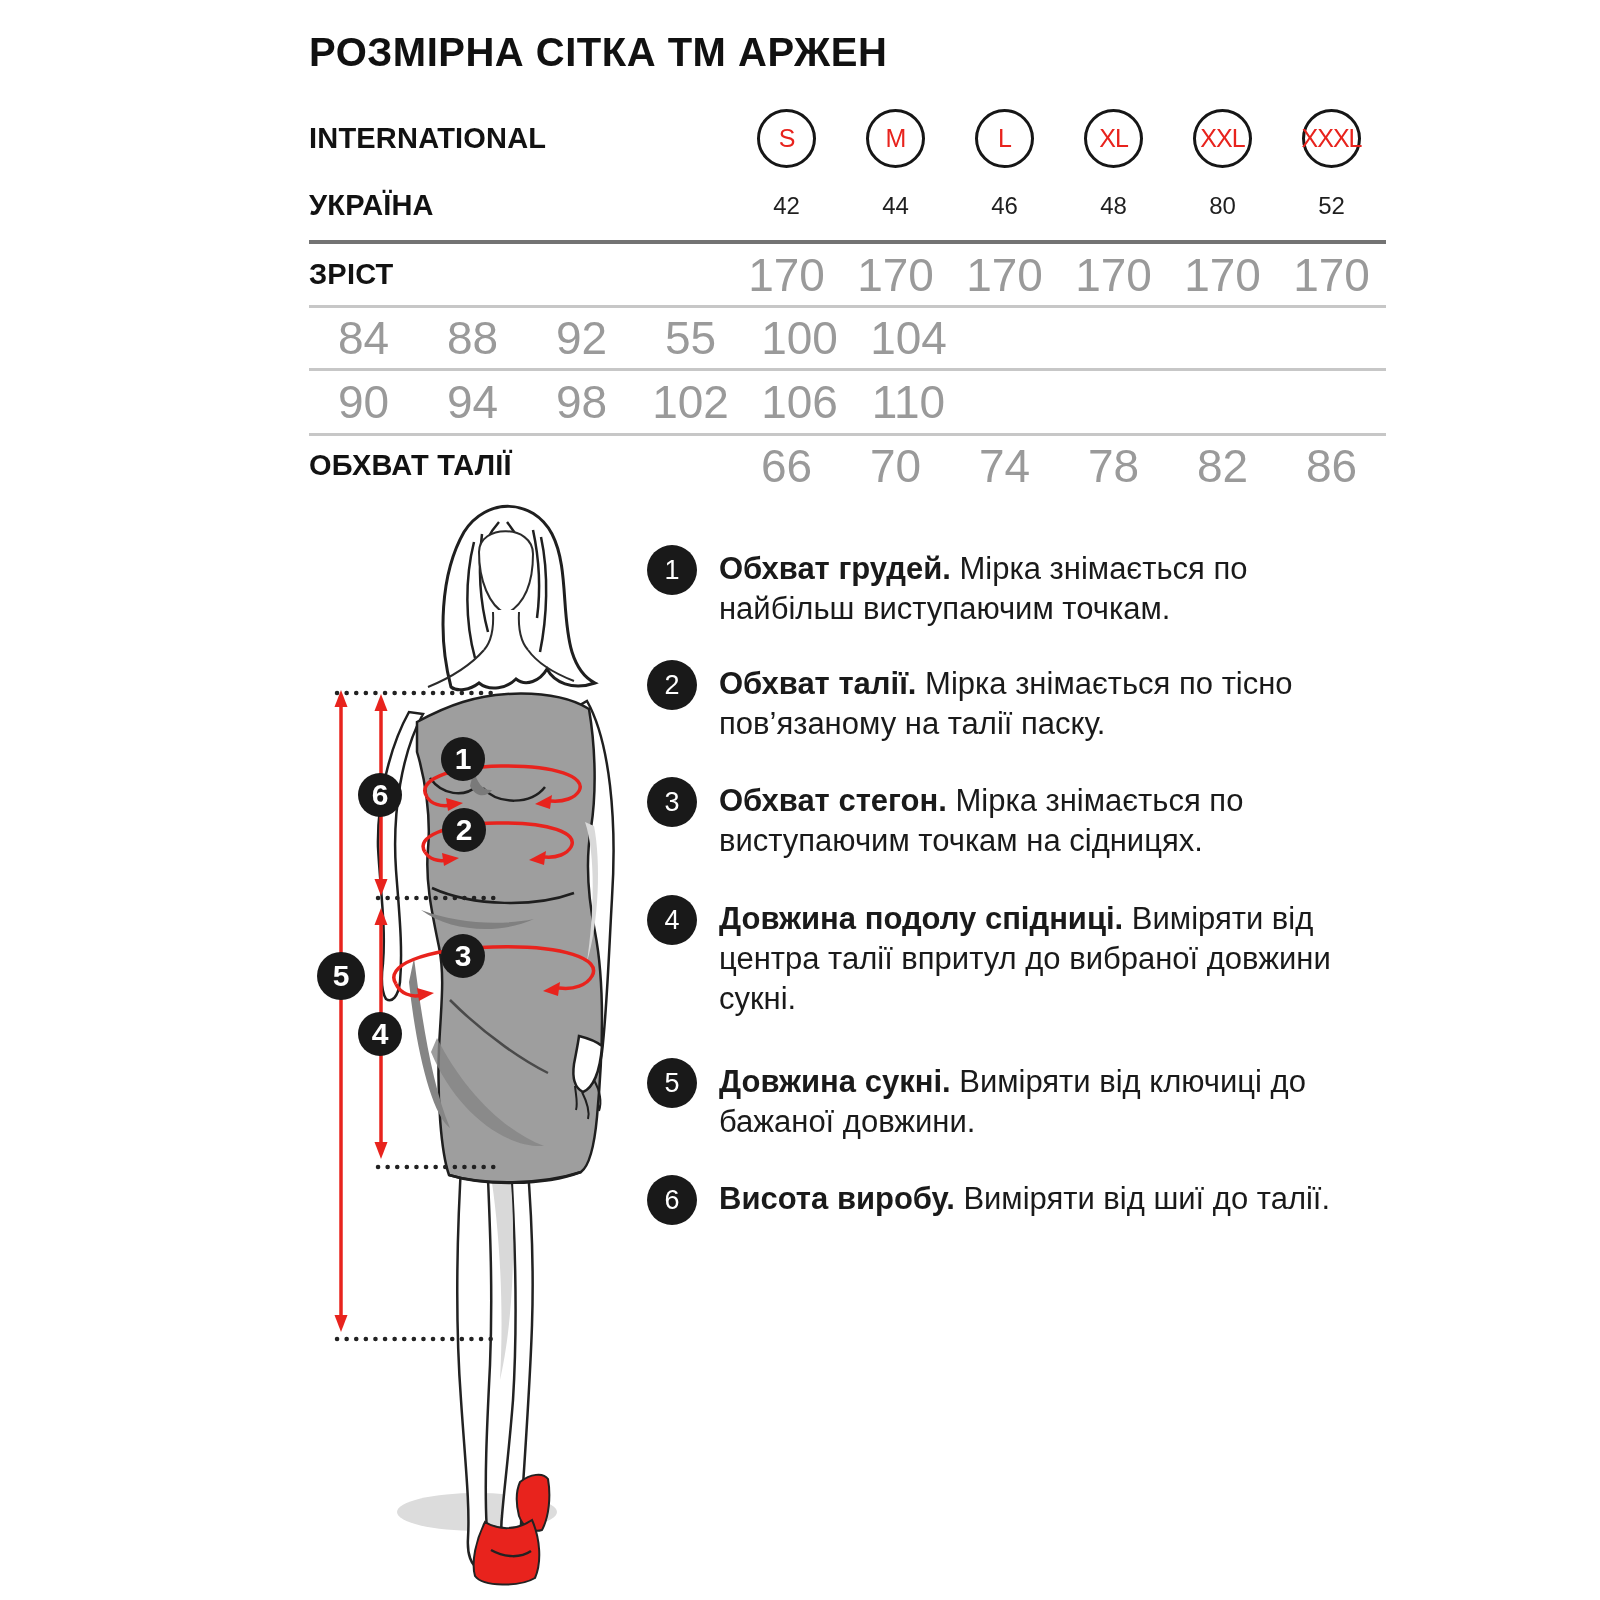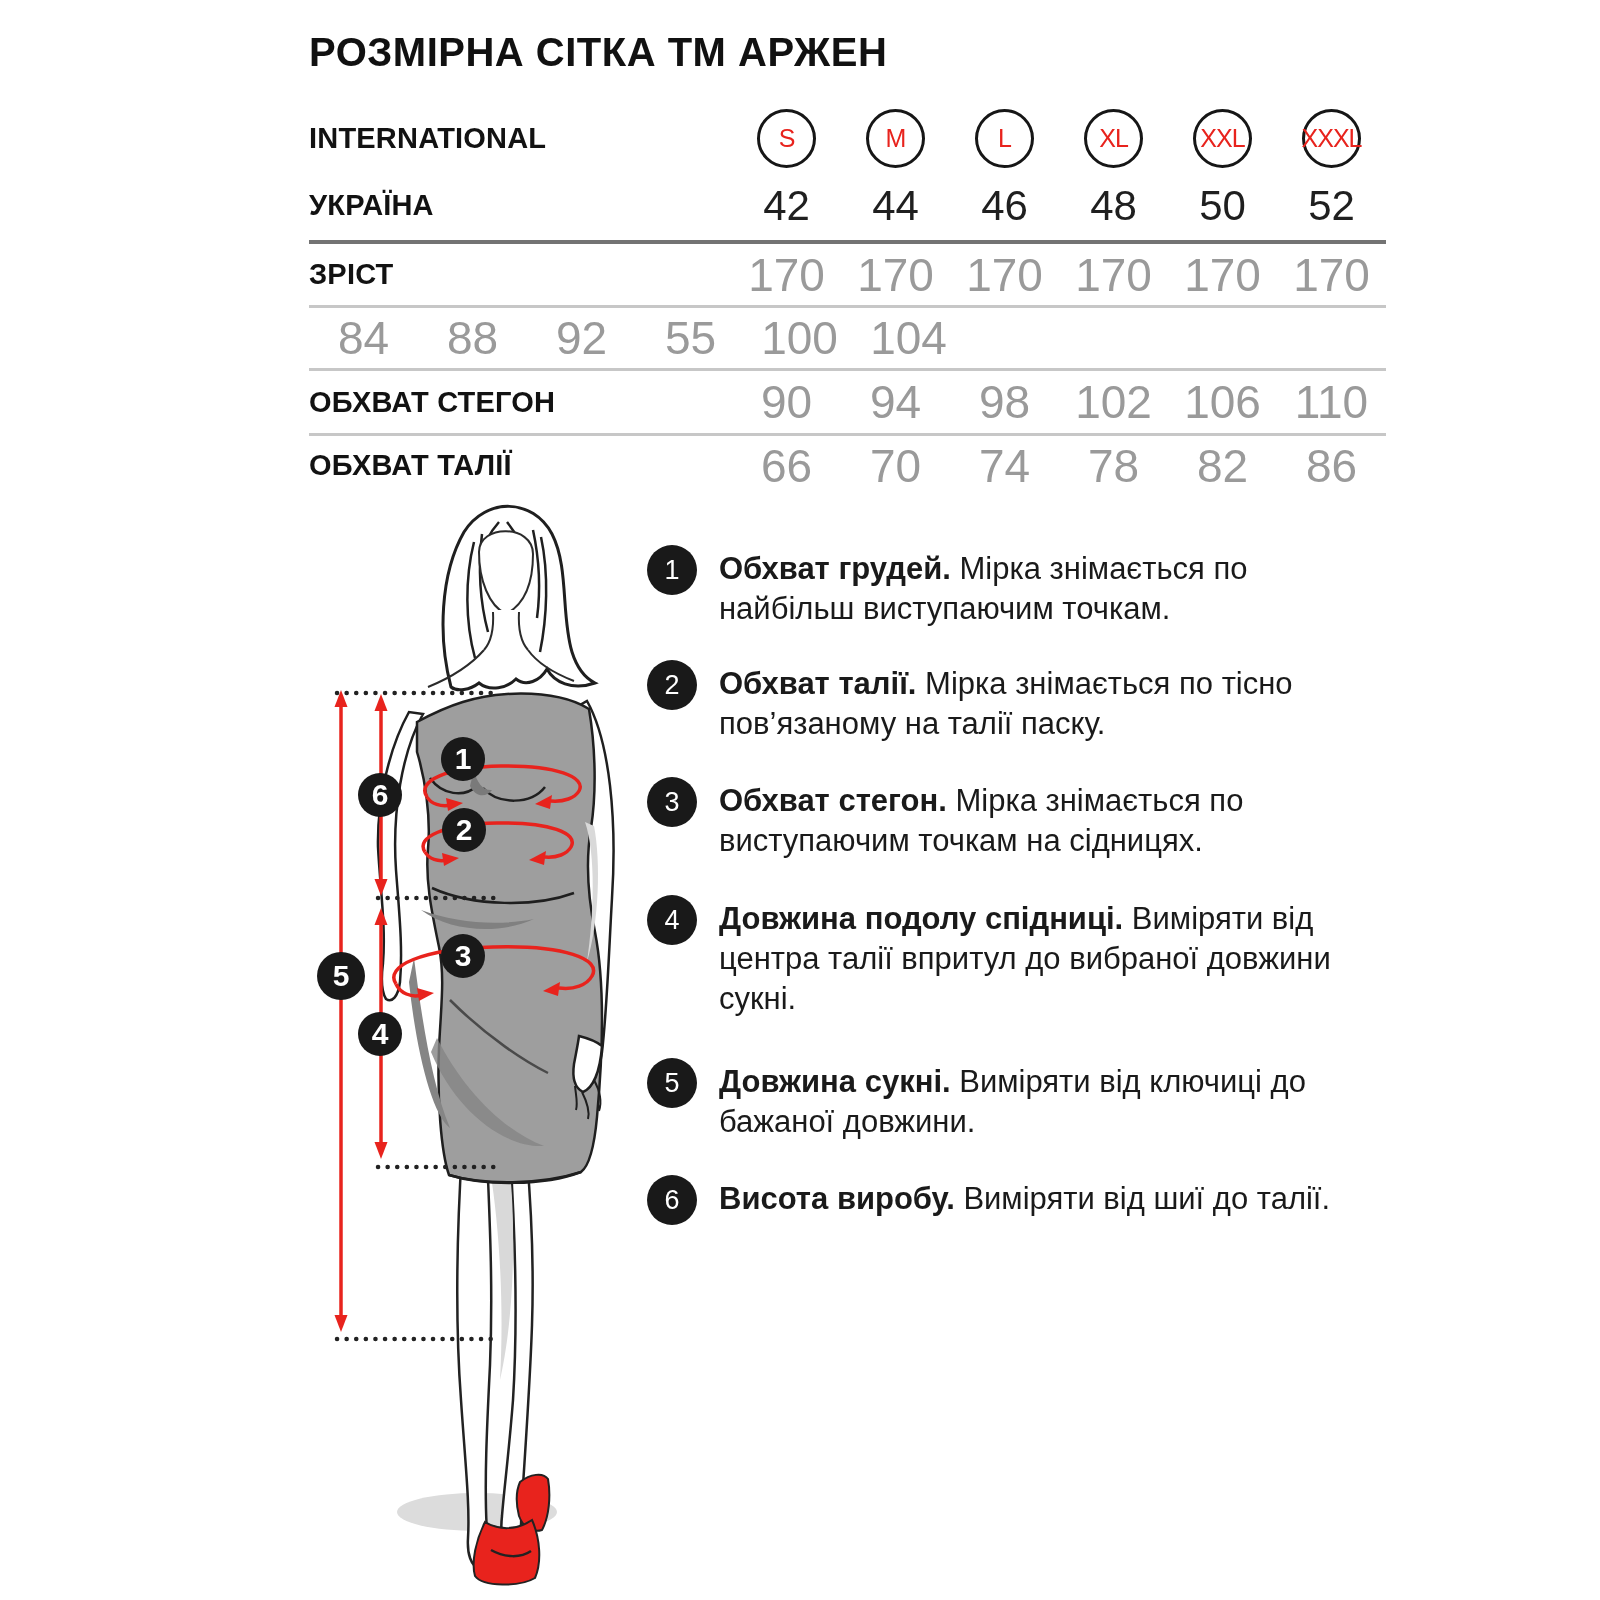--- a/index.html
+++ b/index.html
@@ -12,21 +12,21 @@
     position:absolute;left:285px;top:30px;margin:0;
     font-size:40px;font-weight:600;letter-spacing:.5px;color:#111;white-space:nowrap;
   }
   
   .size-table{position:absolute;left:285px;top:105px;width:1077px;}
   .t-row{display:flex;align-items:center;box-sizing:border-box;}
   .t-row.rule-dark{border-top:4px solid #737373;}
   .t-row.rule-light{border-top:3px solid #c7c7c7;}
   .t-label{width:423px;font-size:29px;color:#121212;letter-spacing:.2px;font-weight:bold;}
   .t-cell{width:109px;display:flex;justify-content:center;align-items:center;}
-  .vals-dark .t-cell{font-size:42px;color:#1f1f1f;}
+  .vals-dark .t-cell{font-size:24px;color:#1f1f1f;}
   .vals-muted .t-cell{font-size:46px;color:#9a9a9a;}
   .size-circle{
     width:53px;height:53px;border:3.5px solid #161616;border-radius:50%;
     display:flex;align-items:center;justify-content:center;
     color:#e8231d;font-size:25px;font-weight:400;white-space:nowrap;letter-spacing:-1px;
   }
   
   .legend-item{position:absolute;left:623px;display:flex;align-items:flex-start;width:707px;}
   .lnum{
     flex:0 0 50px;width:50px;height:50px;border-radius:50%;background:#191919;
@@ -71,21 +71,21 @@
           <span class="size-circle">XXXL</span>
         </div>
     </div>
 
     <div class="t-row vals-dark" style="height:69px">
       <div class="t-label">УКРАЇНА</div>
       <div class="t-cell">42</div>
       <div class="t-cell">44</div>
       <div class="t-cell">46</div>
       <div class="t-cell">48</div>
-      <div class="t-cell">50</div>
+      <div class="t-cell">80</div>
       <div class="t-cell">52</div>
     </div>
 
     <div class="t-row vals-muted rule-dark" style="height:65px">
       <div class="t-label">ЗРІСТ</div>
       <div class="t-cell">170</div>
       <div class="t-cell">170</div>
       <div class="t-cell">170</div>
       <div class="t-cell">170</div>
       <div class="t-cell">170</div>
@@ -95,21 +95,20 @@
     <div class="t-row vals-muted rule-light" style="height:63px">
       <div class="t-cell">84</div>
       <div class="t-cell">88</div>
       <div class="t-cell">92</div>
       <div class="t-cell">55</div>
       <div class="t-cell">100</div>
       <div class="t-cell">104</div>
     </div>
 
     <div class="t-row vals-muted rule-light" style="height:65px">
-      <div class="t-label">ОБХВАТ СТЕГОН</div>
       <div class="t-cell">90</div>
       <div class="t-cell">94</div>
       <div class="t-cell">98</div>
       <div class="t-cell">102</div>
       <div class="t-cell">106</div>
       <div class="t-cell">110</div>
     </div>
 
     <div class="t-row vals-muted rule-light" style="height:62px">
       <div class="t-label">ОБХВАТ ТАЛІЇ</div>

